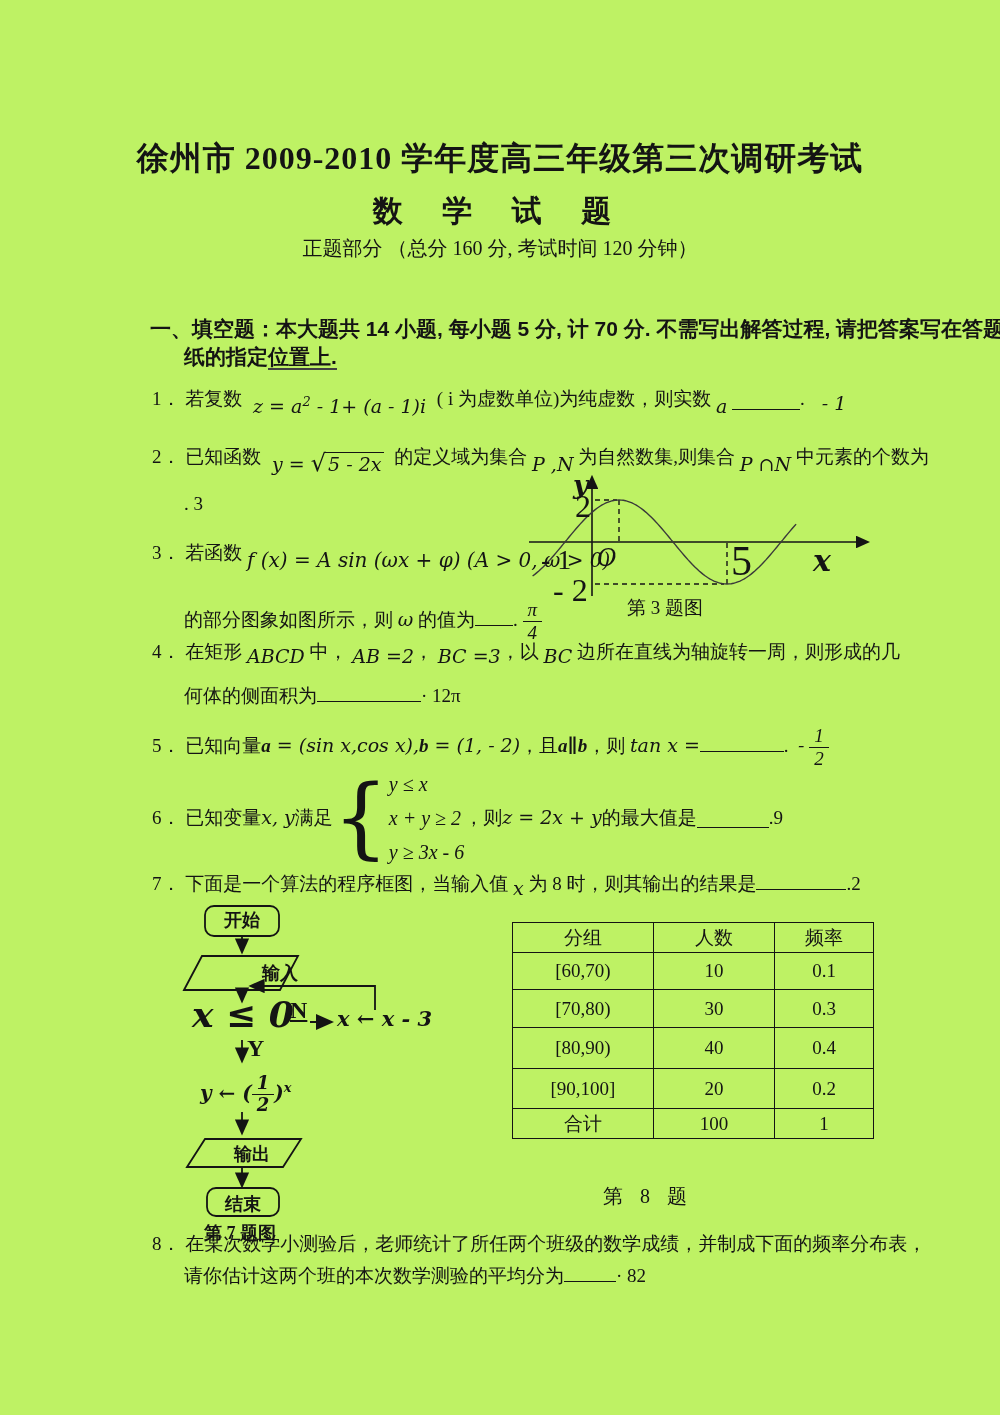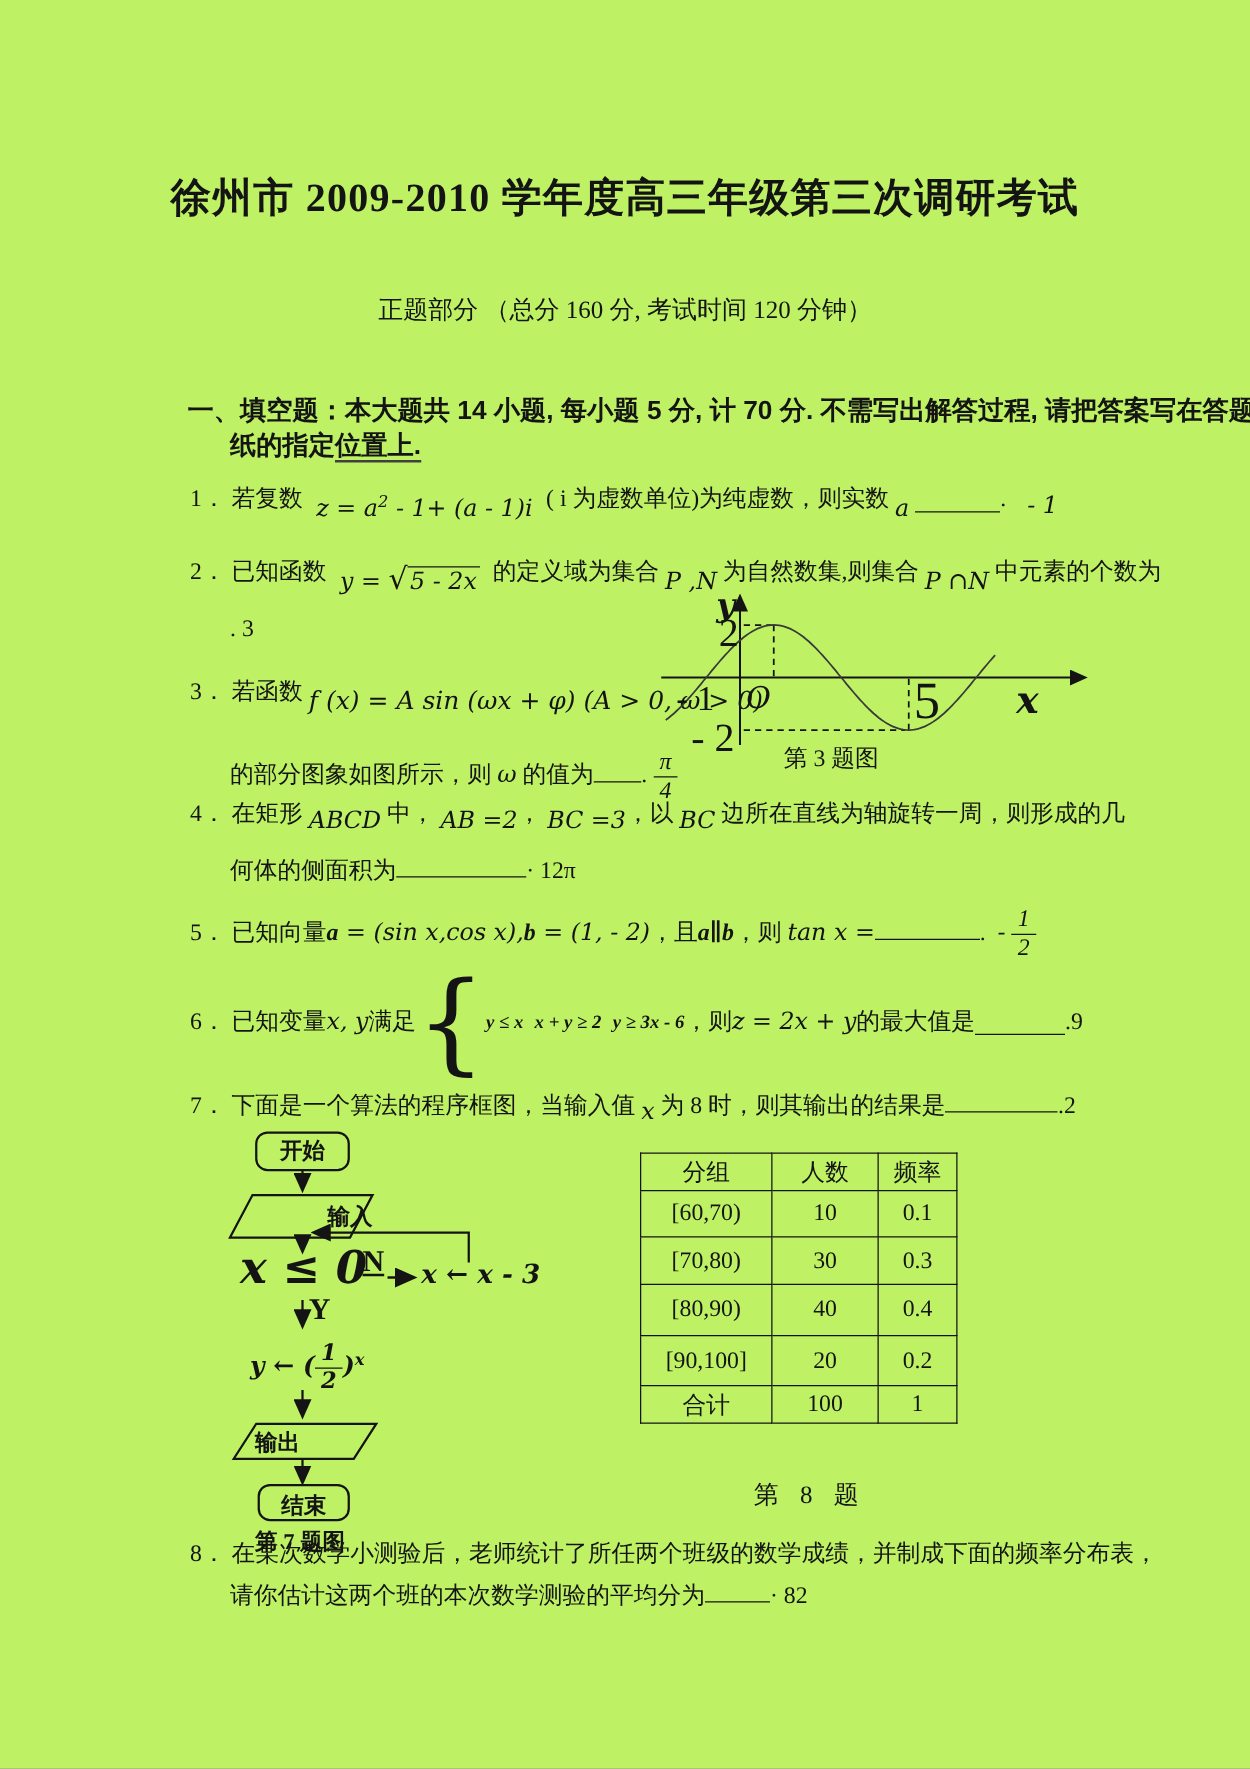--- a/index.html
+++ b/index.html
@@ -16,41 +16,42 @@
   .dn2{position:relative;top:8px;}
   .dn1{position:relative;top:5px;}
   .blank{display:inline-block;border-bottom:1.6px solid #141414;height:1.0em;vertical-align:baseline;}
   .frac{display:inline-block;text-align:center;vertical-align:middle;font-style:italic;line-height:1.05;}
   .frac .fn{display:block;border-bottom:1.6px solid #141414;padding:0 5px 1px;}
   .frac .fd{display:block;padding-top:1px;}
   .sqrt{white-space:nowrap;}
   .sqrt .rsign{font-size:24px;font-style:normal;}
   .sqrt .rad{border-top:1.6px solid #141414;padding:0 2px;}
   .brace{font-size:88px;font-weight:400;line-height:0.9;font-family:"DejaVu Serif",serif;}
-  .sys{display:inline-flex;flex-direction:row;gap:9px;font-size:15px;font-style:italic;font-weight:bold;}
+  .sys{display:inline-flex;flex-direction:column;gap:9px;font-size:20px;font-style:italic;}
   .q6row{display:flex;align-items:center;}
   
   .fig3{position:absolute;left:515px;top:466px;width:400px;height:156px;}
   .fig3 svg{position:absolute;left:0;top:0;}
   .fig3 .lbl{position:absolute;white-space:nowrap;line-height:1;}
   
   .flow{position:absolute;left:170px;top:898px;width:310px;height:360px;font-weight:bold;}
   .flow svg{position:absolute;left:0;top:0;}
   .flow .lbl{position:absolute;white-space:nowrap;line-height:1;font-size:18px;}
   
   .tbl8{position:absolute;left:512px;top:922px;border-collapse:collapse;}
-  .tbl8 td{border:1.7px solid #141414;text-align:center;font-size:19px;padding:0 4px;}
+  .tbl8 td{border:1.7px solid #141414;text-align:center;font-size:19px;padding:0 22px;}
   .tbl8 .c0{width:96px;}.tbl8 .c1{width:76px;}.tbl8 .c2{width:54px;}
 </style>
 </head>
 <body>
 
 <div class="page">
 
   <div class="ln ctr title" style="top:138px">徐州市 2009-2010 学年度高三年级第三次调研考试</div>
+  <div class="ln ctr subtitle" style="top:192px">数 学 试 题</div>
   <div class="ln ctr meta" style="top:236px">正题部分 （总分 160 分, 考试时间 120 分钟）</div>
 
   <div class="ln sect" style="left:150px;top:316px">一、填空题：本大题共 14 小题, 每小题 5 分, 计 70 分. 不需写出解答过程, 请把答案写在答题</div>
   <div class="ln sect" style="left:184px;top:344px"><span>纸的指定</span><span style="border-bottom:2px solid #404040">位置上.</span></div>
 
   <div class="ln" style="left:152px;top:385px">
     <span>1．</span> <span>若复数</span>
     <span class="math dn2">&nbsp;<span>z = a</span><sup style="font-size:13px">2</sup><span> - 1+ (a - 1)i</span>&nbsp;</span>
     <span>( i 为虚数单位)为纯虚数，则实数</span>
     <span class="math dn2">a</span>
@@ -165,21 +166,21 @@
       <line x1="72" y1="269" x2="72" y2="287" stroke="#141414" stroke-width="1.8" marker-end="url(#arrC)"></line>
       <rect x="37" y="290" width="72" height="28" rx="9" fill="none" stroke="#141414" stroke-width="1.8"></rect>
     </svg>
     <span class="lbl" style="left:35px;top:13px;width:74px;text-align:center">开始</span>
     <span class="lbl" style="left:32px;top:66px;width:96px;text-align:right">输入</span>
     <span class="lbl math" style="left:22px;top:98px;font-size:36px">x ≤ 0</span>
     <span class="lbl" style="left:120px;top:100px;font-size:24px;text-decoration:underline">N</span>
     <span class="lbl math" style="left:167px;top:110px;font-size:21px">x ←  x - 3</span>
     <span class="lbl" style="left:77px;top:138px;font-size:24px">Y</span>
     <span class="lbl math" style="left:30px;top:176px;font-size:20px"><span>y ←  (</span><span class="frac" style="font-size:18px"><span class="fn">1</span><span class="fd">2</span></span><span>)</span><sup style="font-size:13px">x</sup></span>
-    <span class="lbl" style="left:34px;top:247px;width:96px;">输出</span>
+    <span class="lbl" style="left:34px;top:247px;width:96px;text-align:center">输出</span>
     <span class="lbl" style="left:37px;top:297px;width:72px;text-align:center">结束</span>
     <span class="lbl" style="left:34px;top:326px">第 7 题图</span>
   </div>
 
   <table class="tbl8">
     <tbody>
       <tr style="height:30px">
         <td class="c0">分组</td>
         <td class="c1">人数</td>
         <td class="c2">频率</td>

